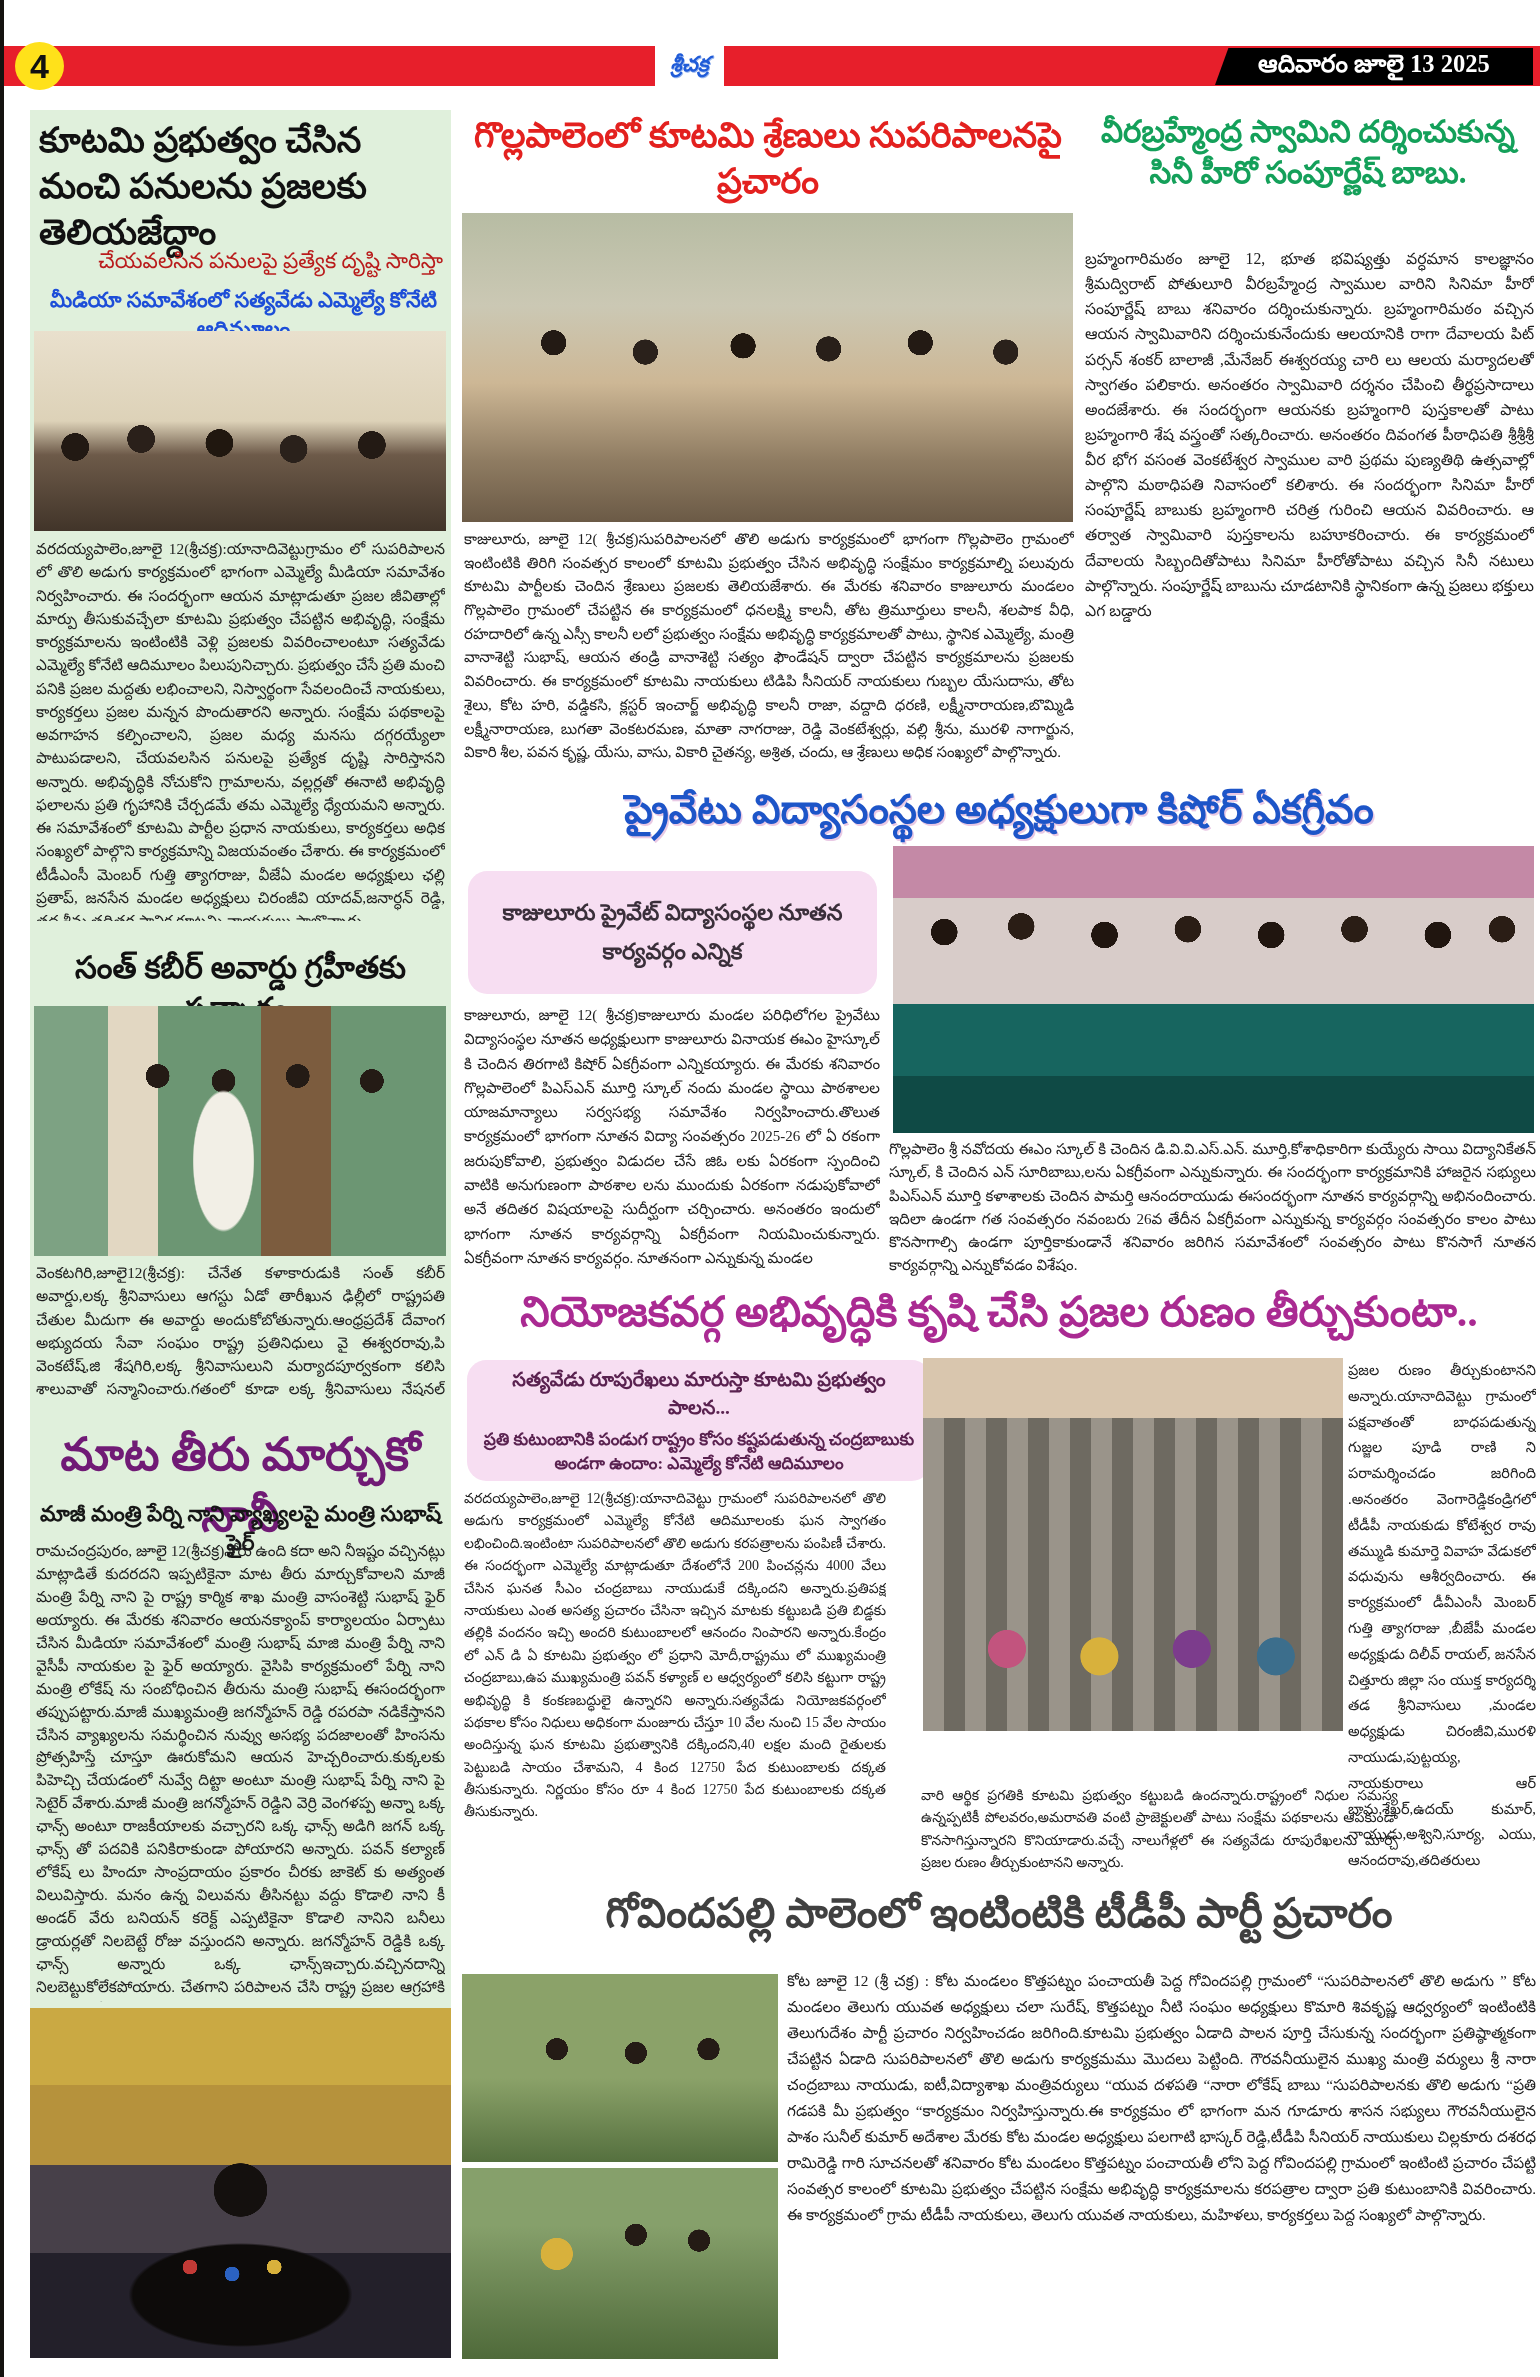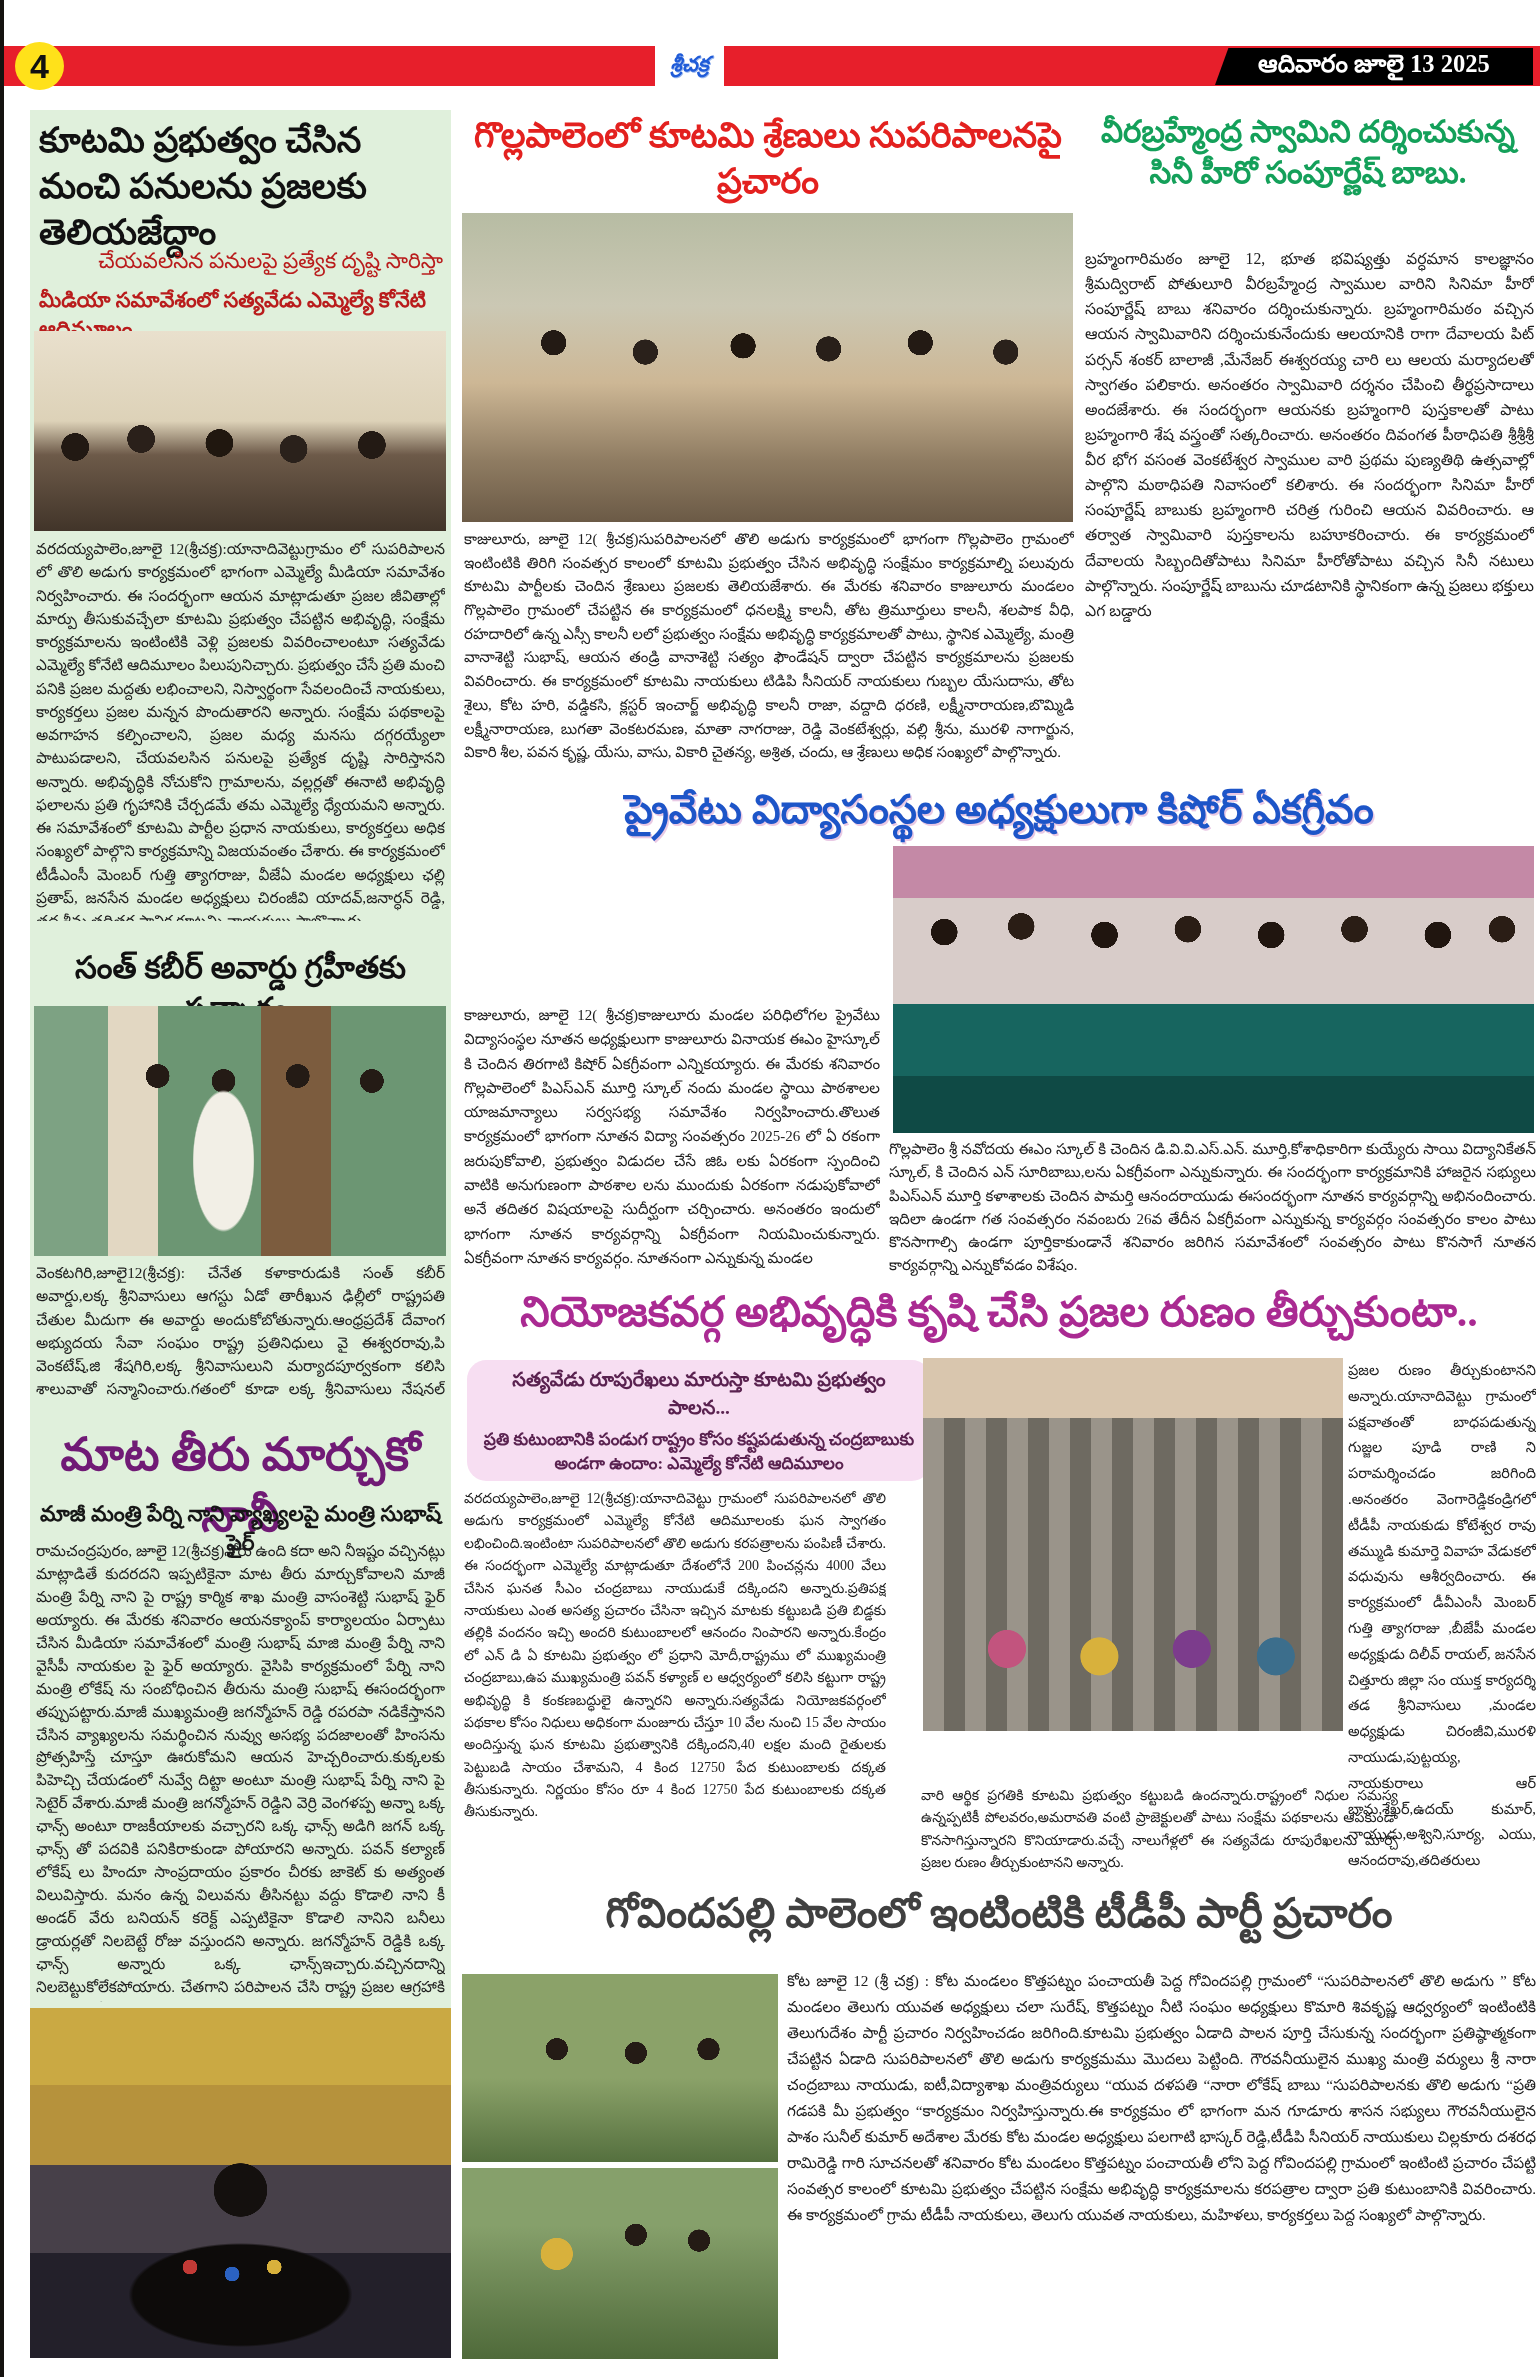--- a/index.html
+++ b/index.html
@@ -98,41 +98,44 @@
     <span class="logotxt">శ్రీచక్ర</span>
   </div>
   <div class="datebar">
     <span>ఆదివారం జూలై 13 2025</span>
   </div>
 
   <div class="greenbg"></div>
 
   <div class="abs hl" style="left:39px;top:118px;width:404px;font-size:35px;color:#111;text-align:left;">కూటమి ప్రభుత్వం చేసిన మంచి పనులను ప్రజలకు తెలియజేద్దాం</div>
   <div class="abs" style="left:39px;top:249px;width:404px;font-size:21.6px;font-weight:400;color:#b91c1c;text-align:right;">చేయవలసిన పనులపై ప్రత్యేక దృష్టి సారిస్తా</div>
-  <div class="abs" style="left:39px;top:288px;width:409px;font-size:21px;font-weight:700;color:#b91c1c;">మీడియా సమావేశంలో సత్యవేడు ఎమ్మెల్యే కోనేటి ఆదిమూలం</div>
+  <div class="abs" style="left:39px;top:288px;width:409px;font-size:21px;font-weight:700;color:#1d4ed8;text-align:center;">మీడియా సమావేశంలో సత్యవేడు ఎమ్మెల్యే కోనేటి ఆదిమూలం</div>
   <div id="photo1" class="ph" style="left:34px;top:331px;width:412px;height:200px;"></div>
   <div class="abs body-txt" style="left:36px;top:537px;width:409px;height:384px;font-size:15.3px;line-height:1.52;">వరదయ్యపాలెం,జూలై 12(శ్రీచక్ర):యానాదివెట్టుగ్రామం లో సుపరిపాలన లో తొలి అడుగు కార్యక్రమంలో భాగంగా ఎమ్మెల్యే మీడియా సమావేశం నిర్వహించారు. ఈ సందర్భంగా ఆయన మాట్లాడుతూ ప్రజల జీవితాల్లో మార్పు తీసుకువచ్చేలా కూటమి ప్రభుత్వం చేపట్టిన అభివృద్ధి, సంక్షేమ కార్యక్రమాలను ఇంటింటికి వెళ్లి ప్రజలకు వివరించాలంటూ సత్యవేడు ఎమ్మెల్యే కోనేటి ఆదిమూలం పిలుపునిచ్చారు. ప్రభుత్వం చేసే ప్రతి మంచి పనికి ప్రజల మద్దతు లభించాలని, నిస్వార్థంగా సేవలందించే నాయకులు, కార్యకర్తలు ప్రజల మన్నన పొందుతారని అన్నారు. సంక్షేమ పథకాలపై అవగాహన కల్పించాలని, ప్రజల మధ్య మనసు దగ్గరయ్యేలా పాటుపడాలని, చేయవలసిన పనులపై ప్రత్యేక దృష్టి సారిస్తానని అన్నారు. అభివృద్ధికి నోచుకోని గ్రామాలను, వల్లర్లతో ఈనాటి అభివృద్ధి ఫలాలను ప్రతి గృహానికి చేర్చడమే తమ ఎమ్మెల్యే ధ్యేయమని అన్నారు. ఈ సమావేశంలో కూటమి పార్టీల ప్రధాన నాయకులు, కార్యకర్తలు అధిక సంఖ్యలో పాల్గొని కార్యక్రమాన్ని విజయవంతం చేశారు. ఈ కార్యక్రమంలో టీడీఎంసీ మెంబర్ గుత్తి త్యాగరాజు, వీజేఏ మండల అధ్యక్షులు ఛల్లి ప్రతాప్, జనసేన మండల అధ్యక్షులు చిరంజీవి యాదవ్,జనార్ధన్ రెడ్డి, తద శ్రీను,తదితర స్థానిక కూటమి నాయకులు పాల్గొన్నారు.</div>
 
   <div class="abs hl" style="left:33px;top:948px;width:415px;font-size:31px;color:#111;">సంత్ కబీర్ అవార్డు గ్రహీతకు సత్కారం.</div>
   <div id="photo3" class="ph" style="left:34px;top:1006px;width:412px;height:250px;"></div>
   <div class="abs body-txt" style="left:36px;top:1261px;width:409px;height:146px;font-size:15.3px;line-height:1.52;">వెంకటగిరి,జూలై12(శ్రీచక్ర): చేనేత కళాకారుడుకి సంత్ కబీర్ అవార్డు,లక్క శ్రీనివాసులు ఆగస్టు ఏడో తారీఖున ఢిల్లీలో రాష్ట్రపతి చేతుల మీదుగా ఈ అవార్డు అందుకోబోతున్నారు.ఆంధ్రప్రదేశ్ దేవాంగ అభ్యుదయ సేవా సంఘం రాష్ట్ర ప్రతినిధులు వై ఈశ్వరరావు,పి వెంకటేష్,జి శేషగిరి,లక్క శ్రీనివాసులుని మర్యాదపూర్వకంగా కలిసి శాలువాతో సన్మానించారు.గతంలో కూడా లక్క శ్రీనివాసులు నేషనల్ అవార్డు అందుకున్నారు.</div>
 
   <div class="abs hl" style="left:33px;top:1425px;width:415px;font-size:46px;color:#701a75;">మాట తీరు మార్చుకో నానీ</div>
   <div class="abs hl" style="left:33px;top:1500px;width:415px;font-size:21.6px;color:#161616;">మాజీ మంత్రి పేర్ని నాని వ్యాఖ్యలపై మంత్రి సుభాష్ ఫైర్</div>
   <div class="abs body-txt" style="left:36px;top:1540px;width:409px;height:462px;font-size:15.3px;line-height:1.5;">రామచంద్రపురం, జూలై 12(శ్రీచక్ర)నోరు ఉంది కదా అని నీఇష్టం వచ్చినట్లు మాట్లాడితే కుదరదని ఇప్పటికైనా మాట తీరు మార్చుకోవాలని మాజీ మంత్రి పేర్ని నాని పై రాష్ట్ర కార్మిక శాఖ మంత్రి వాసంశెట్టి సుభాష్ ఫైర్ అయ్యారు. ఈ మేరకు శనివారం ఆయనక్యాంప్ కార్యాలయం ఏర్పాటు చేసిన మీడియా సమావేశంలో మంత్రి సుభాష్ మాజి మంత్రి పేర్ని నాని వైసీపీ నాయకుల పై ఫైర్ అయ్యారు. వైసిపి కార్యక్రమంలో పేర్ని నాని మంత్రి లోకేష్ ను సంబోధించిన తీరును మంత్రి సుభాష్ ఈసందర్భంగా తప్పుపట్టారు.మాజీ ముఖ్యమంత్రి జగన్మోహన్ రెడ్డి రపరపా నడికేస్తానని చేసిన వ్యాఖ్యలను సమర్థించిన నువ్వు అసభ్య పదజాలంతో హింసను ప్రోత్సహిస్తే చూస్తూ ఊరుకోమని ఆయన హెచ్చరించారు.కుక్కలకు పిహెచ్చి చేయడంలో నువ్వే దిట్టా అంటూ మంత్రి సుభాష్ పేర్ని నాని పై సెటైర్ వేశారు.మాజీ మంత్రి జగన్మోహన్ రెడ్డిని వెర్రి వెంగళప్ప అన్నా ఒక్క ఛాన్స్ అంటూ రాజకీయాలకు వచ్చారని ఒక్క ఛాన్స్ అడిగి జగన్ ఒక్క ఛాన్స్ తో పదవికి పనికిరాకుండా పోయారని అన్నారు. పవన్ కల్యాణ్ లోకేష్ లు హిందూ సాంప్రదాయం ప్రకారం చీరకు జాకెట్ కు అత్యంత విలువిస్తారు. మనం ఉన్న విలువను తీసినట్టు వద్దు కొడాలి నాని కీ అండర్ వేరు బనియన్ కరెక్ట్ ఎప్పటికైనా కొడాలి నానిని బనీలు డ్రాయర్లతో నిలబెట్టే రోజు వస్తుందని అన్నారు. జగన్మోహన్ రెడ్డికి ఒక్క ఛాన్స్ అన్నారు ఒక్క ఛాన్స్ఇచ్చారు.వచ్చినదాన్ని నిలబెట్టుకోలేకపోయారు. చేతగాని పరిపాలన చేసి రాష్ట్ర ప్రజల ఆగ్రహాకి గురై 11 సీట్లు పరిమితం చేసినా వైఎస్ జగన్మోహన్ రెడ్డికి ఇంకా జ్ఞానోదయం కలగలేదని మంత్రి సుభాష్ అన్నారు.</div>
   <div id="photo7" class="ph" style="left:30px;top:2008px;width:421px;height:350px;"></div>
 
   <div class="abs hl" style="left:470px;top:113px;width:596px;font-size:35px;color:#e3211f;">గొల్లపాలెంలో కూటమి శ్రేణులు సుపరిపాలనపై ప్రచారం</div>
   <div id="photo2" class="ph" style="left:462px;top:213px;width:611px;height:309px;"></div>
   <div class="abs body-txt" style="left:464px;top:528px;width:610px;height:242px;font-size:15px;line-height:1.58;">కాజులూరు, జూలై 12( శ్రీచక్ర)సుపరిపాలనలో తొలి అడుగు కార్యక్రమంలో భాగంగా గొల్లపాలెం గ్రామంలో ఇంటింటికి తిరిగి సంవత్సర కాలంలో కూటమి ప్రభుత్వం చేసిన అభివృద్ధి సంక్షేమం కార్యక్రమాల్ని పలువురు కూటమి పార్టీలకు చెందిన శ్రేణులు ప్రజలకు తెలియజేశారు. ఈ మేరకు శనివారం కాజులూరు మండలం గొల్లపాలెం గ్రామంలో చేపట్టిన ఈ కార్యక్రమంలో ధనలక్ష్మి కాలనీ, తోట త్రిమూర్తులు కాలనీ, శలపాక వీధి, రహదారిలో ఉన్న ఎస్సీ కాలనీ లలో ప్రభుత్వం సంక్షేమ అభివృద్ధి కార్యక్రమాలతో పాటు, స్థానిక ఎమ్మెల్యే, మంత్రి వానాశెట్టి సుభాష్, ఆయన తండ్రి వానాశెట్టి సత్యం ఫౌండేషన్ ద్వారా చేపట్టిన కార్యక్రమాలను ప్రజలకు వివరించారు. ఈ కార్యక్రమంలో కూటమి నాయకులు టిడిపి సీనియర్ నాయకులు గుబ్బల యేసుదాసు, తోట శైలు, కోట హరి, వడ్డికసి, క్లస్టర్ ఇంచార్జ్ అభివృద్ధి కాలనీ రాజా, వద్దాది ధరణి, లక్ష్మీనారాయణ,బొమ్మిడి లక్ష్మీనారాయణ, బుగతా వెంకటరమణ, మాతా నాగరాజు, రెడ్డి వెంకటేశ్వర్లు, వల్లి శ్రీను, మురళి నాగార్జున, వికారి శీల, పవన కృష్ణ, యేసు, వాసు, వికారి చైతన్య, అశ్రిత, చందు, ఆ శ్రేణులు అధిక సంఖ్యలో పాల్గొన్నారు.</div>
 
   <div class="abs hl" style="left:1082px;top:112px;width:452px;font-size:31px;color:#14a05a;">వీరబ్రహ్మేంద్ర స్వామిని దర్శించుకున్న సినీ హీరో సంపూర్ణేష్ బాబు.</div>
   <div class="abs body-txt" style="left:1085px;top:246px;width:449px;height:523px;font-size:15.7px;line-height:1.6;">బ్రహ్మంగారిమఠం జూలై 12, భూత భవిష్యత్తు వర్ధమాన కాలజ్ఞానం శ్రీమద్విరాట్ పోతులూరి వీరబ్రహ్మేంద్ర స్వాముల వారిని సినిమా హీరో సంపూర్ణేష్ బాబు శనివారం దర్శించుకున్నారు. బ్రహ్మంగారిమఠం వచ్చిన ఆయన స్వామివారిని దర్శించుకునేందుకు ఆలయానికి రాగా దేవాలయ పిట్ పర్సన్ శంకర్ బాలాజీ ,మేనేజర్ ఈశ్వరయ్య చారి లు ఆలయ మర్యాదలతో స్వాగతం పలికారు. అనంతరం స్వామివారి దర్శనం చేపించి తీర్థప్రసాదాలు అందజేశారు. ఈ సందర్భంగా ఆయనకు బ్రహ్మంగారి పుస్తకాలతో పాటు బ్రహ్మంగారి శేష వస్త్రంతో సత్కరించారు. అనంతరం దివంగత పీఠాధిపతి శ్రీశ్రీశ్రీ వీర భోగ వసంత వెంకటేశ్వర స్వాముల వారి ప్రథమ పుణ్యతిథి ఉత్సవాల్లో పాల్గొని మఠాధిపతి నివాసంలో కలిశారు. ఈ సందర్భంగా సినిమా హీరో సంపూర్ణేష్ బాబుకు బ్రహ్మంగారి చరిత్ర గురించి ఆయన వివరించారు. ఆ తర్వాత స్వామివారి పుస్తకాలను బహూకరించారు. ఈ కార్యక్రమంలో దేవాలయ సిబ్బందితోపాటు సినిమా హీరోతోపాటు వచ్చిన సినీ నటులు పాల్గొన్నారు. సంపూర్ణేష్ బాబును చూడటానికి స్థానికంగా ఉన్న ప్రజలు భక్తులు ఎగ బడ్డారు</div>
 
   <div class="abs hl" style="left:462px;top:775px;width:1074px;font-size:40px;color:#1d55c8;text-shadow:1.5px 1.5px 0 #e9c9e4;margin-top:9px;">ప్రైవేటు విద్యాసంస్థల అధ్యక్షులుగా కిషోర్ ఏకగ్రీవం</div>
+  <div class="pinkbox" style="left:468px;top:871px;width:409px;height:123px;">
+    <span style="font-size:22.4px;font-weight:700;color:#3a2f3a;line-height:1.7;">కాజులూరు ప్రైవేట్ విద్యాసంస్థల నూతన కార్యవర్గం ఎన్నిక</span>
+  </div>
   <div class="abs body-txt" style="left:464px;top:1003px;width:416px;height:270px;font-size:15px;line-height:1.62;">కాజులూరు, జూలై 12( శ్రీచక్ర)కాజులూరు మండల పరిధిలోగల ప్రైవేటు విద్యాసంస్థల నూతన అధ్యక్షులుగా కాజులూరు వినాయక ఈఎం హైస్కూల్ కి చెందిన తిరగాటి కిషోర్ ఏకగ్రీవంగా ఎన్నికయ్యారు. ఈ మేరకు శనివారం గొల్లపాలెంలో పిఎస్ఎన్ మూర్తి స్కూల్ నందు మండల స్థాయి పాఠశాలల యాజమాన్యాలు సర్వసభ్య సమావేశం నిర్వహించారు.తొలుత కార్యక్రమంలో భాగంగా నూతన విద్యా సంవత్సరం 2025-26 లో ఏ రకంగా జరుపుకోవాలి, ప్రభుత్వం విడుదల చేసే జిఓ లకు ఏరకంగా స్పందించి వాటికి అనుగుణంగా పాఠశాల లను ముందుకు ఏరకంగా నడుపుకోవాలో అనే తదితర విషయాలపై సుదీర్ఘంగా చర్చించారు. అనంతరం ఇందులో భాగంగా నూతన కార్యవర్గాన్ని ఏకగ్రీవంగా నియమించుకున్నారు. ఏకగ్రీవంగా నూతన కార్యవర్గం. నూతనంగా ఎన్నుకున్న మండల</div>
   <div id="photo4" class="ph" style="left:893px;top:846px;width:641px;height:287px;"></div>
   <div class="abs body-txt" style="left:889px;top:1138px;width:647px;height:140px;font-size:15px;line-height:1.55;">గొల్లపాలెం శ్రీ నవోదయ ఈఎం స్కూల్ కి చెందిన డి.వి.వి.ఎస్.ఎన్. మూర్తి,కోశాధికారిగా కుయ్యేరు సాయి విద్యానికేతన్ స్కూల్, కి చెందిన ఎన్ సూరిబాబు,లను ఏకగ్రీవంగా ఎన్నుకున్నారు. ఈ సందర్భంగా కార్యక్రమానికి హాజరైన సభ్యులు పిఎస్ఎన్ మూర్తి కళాశాలకు చెందిన పామర్తి ఆనందరాయుడు ఈసందర్భంగా నూతన కార్యవర్గాన్ని అభినందించారు. ఇదిలా ఉండగా గత సంవత్సరం నవంబరు 26వ తేదీన ఏకగ్రీవంగా ఎన్నుకున్న కార్యవర్గం సంవత్సరం కాలం పాటు కొనసాగాల్సి ఉండగా పూర్తికాకుండానే శనివారం జరిగిన సమావేశంలో సంవత్సరం పాటు కొనసాగే నూతన కార్యవర్గాన్ని ఎన్నుకోవడం విశేషం.</div>
 
   <div class="abs hl" style="left:462px;top:1285px;width:1074px;font-size:42px;color:#aa2a92;">నియోజకవర్గ అభివృద్ధికి కృషి చేసి ప్రజల రుణం తీర్చుకుంటా..</div>
   <div class="pinkbox" style="left:467px;top:1360px;width:464px;height:121px;">
     <span style="font-size:19.4px;font-weight:700;color:#5a2250;line-height:1.45;">సత్యవేడు రూపురేఖలు మారుస్తా కూటమి ప్రభుత్వం పాలన...</span>
     <span style="font-size:17px;font-weight:700;color:#5a2250;line-height:1.4;margin-top:6px;">ప్రతి కుటుంబానికి పండుగ రాష్ట్రం కోసం కష్టపడుతున్న చంద్రబాబుకు అండగా ఉందాం: ఎమ్మెల్యే కోనేటి ఆదిమూలం</span>
   </div>
   <div class="abs body-txt" style="left:464px;top:1488px;width:422px;height:392px;font-size:14px;line-height:1.6;">వరదయ్యపాలెం,జూలై 12(శ్రీచక్ర):యానాదివెట్టు గ్రామంలో సుపరిపాలనలో తొలి అడుగు కార్యక్రమంలో ఎమ్మెల్యే కోనేటి ఆదిమూలంకు ఘన స్వాగతం లభించింది.ఇంటింటా సుపరిపాలనలో తొలి అడుగు కరపత్రాలను పంపిణీ చేశారు. ఈ సందర్భంగా ఎమ్మెల్యే మాట్లాడుతూ దేశంలోనే 200 పించన్లను 4000 వేలు చేసిన ఘనత సీఎం చంద్రబాబు నాయుడుకే దక్కిందని అన్నారు.ప్రతిపక్ష నాయకులు ఎంత అసత్య ప్రచారం చేసినా ఇచ్చిన మాటకు కట్టుబడి ప్రతి బిడ్డకు తల్లికి వందనం ఇచ్చి అందరి కుటుంబాలలో ఆనందం నింపారని అన్నారు.కేంద్రం లో ఎన్ డి ఏ కూటమి ప్రభుత్వం లో ప్రధాని మోదీ,రాష్ట్రము లో ముఖ్యమంత్రి చంద్రబాబు,ఉప ముఖ్యమంత్రి పవన్ కళ్యాణ్ ల ఆధ్వర్యంలో కలిసి కట్టుగా రాష్ట్ర అభివృద్ధి కి కంకణబద్ధులై ఉన్నారని అన్నారు.సత్యవేడు నియోజకవర్గంలో పథకాల కోసం నిధులు అధికంగా మంజూరు చేస్తూ 10 వేల నుంచి 15 వేల సాయం అందిస్తున్న ఘన కూటమి ప్రభుత్వానికి దక్కిందని,40 లక్షల మంది రైతులకు పెట్టుబడి సాయం చేశామని, 4 కింద 12750 పేద కుటుంబాలకు దక్కత తీసుకున్నారు. నిర్ణయం కోసం రూ 4 కింద 12750 పేద కుటుంబాలకు దక్కత తీసుకున్నారు.</div>

